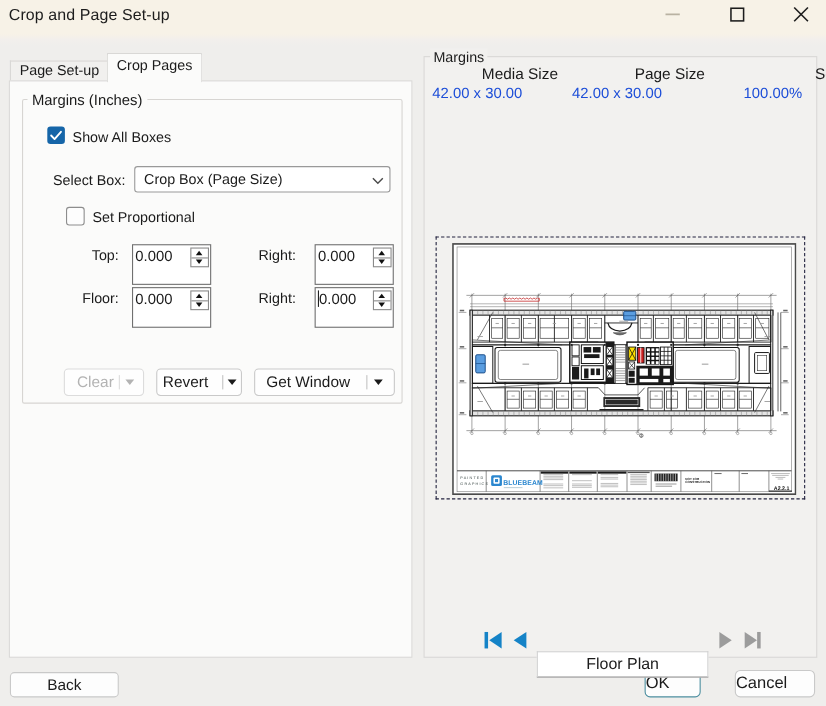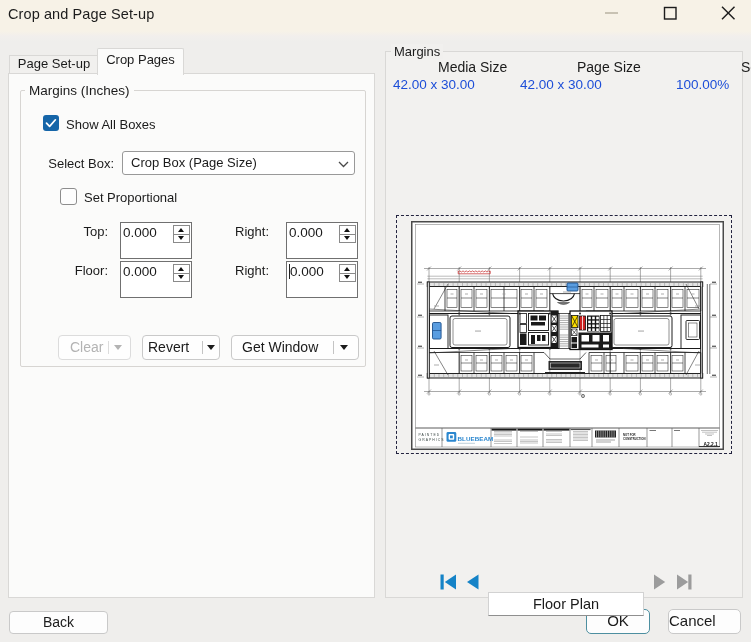--- a/index.html
+++ b/index.html
@@ -35,22 +35,22 @@
   .bsep{position:absolute;top:5px;width:1px;height:13px;background:#c4c4c4;}
   .barrow{position:absolute;top:9px;width:0;height:0;border-left:4px solid transparent;border-right:4px solid transparent;border-top:5px solid #1b1b1b;}
   
   .pgroup{left:385px;top:51px;width:358px;height:547px;border:1px solid #d9d8d6;background:#f2f1ef;box-sizing:border-box;}
   .plegend{left:391px;top:44px;background:#f1f0ee;padding:0 3px;font-size:13px;z-index:4;}
   .ph{font-size:14px;color:#1b1b1b;margin-left:46px;}
   .pv{font-size:13.5px;color:#1d4ed8;}
   .dashed{left:396px;top:215px;width:336px;height:239px;border:1px dashed #23233f;box-sizing:border-box;}
   .navfield{left:488px;top:570px;width:156px;height:24px;background:#fff;border:1px solid #d2d2d2;border-bottom:1px solid #8f8f8f;
             box-sizing:border-box;font-size:14.5px;text-align:center;line-height:22px;border-radius:0;margin-top:22px;}
-  .okbtn{left:586px;top:609px;width:64px;height:25px;background:#fdfdfd;border:1px solid #4d8fa0;
-         border-radius:5px;box-sizing:border-box;font-size:15px;text-align:center;line-height:22px;}
+  .okbtn{left:586px;top:609px;width:51px;height:25px;background:#fdfdfd;border:1px solid #4d8fa0;
+         border-radius:5px;box-sizing:border-box;font-size:15px;line-height:22px;}
   .cancelbtn{left:668px;top:609px;width:73px;height:25px;background:#fdfdfd;border:1px solid #c9c9c9;
          border-radius:5px;box-sizing:border-box;font-size:15px;text-align:left;line-height:22px;}
   .backbtn{left:9px;top:611px;width:99px;height:23px;background:#fdfdfd;border:1px solid #c9c9c9;
          border-radius:4px;box-sizing:border-box;font-size:14px;text-align:center;line-height:21px;}
 </style>
 </head>
 <body>
 <div class="abs titlebar"></div>
 <div class="abs title">Crop and Page Set-up</div>
 

